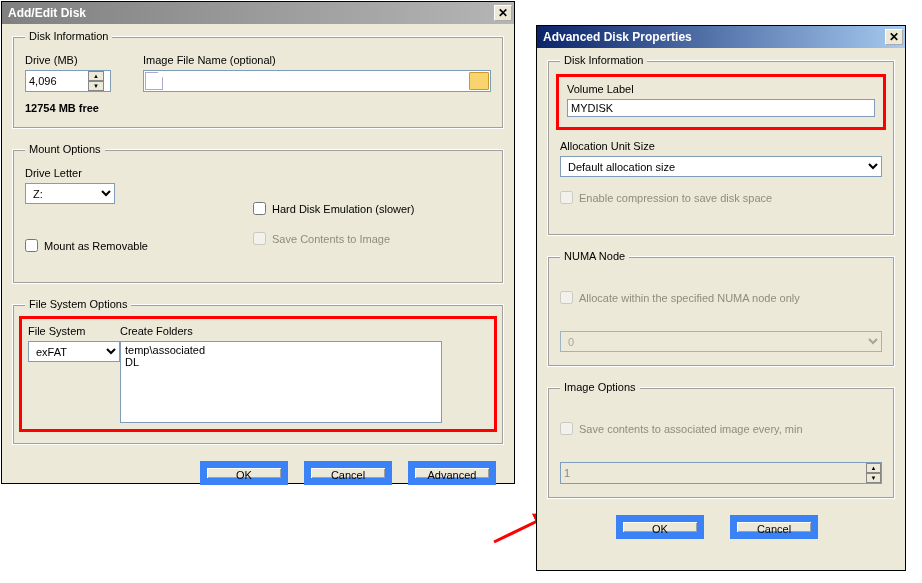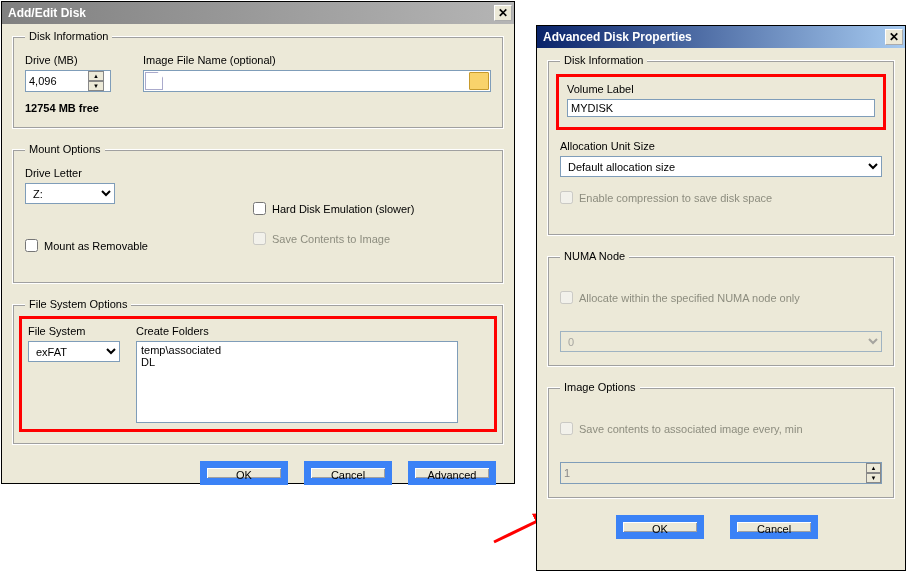--- a/index.html
+++ b/index.html
@@ -110,21 +110,21 @@
     width:20px;height:18px;margin-left:auto;
     background:#f9d36b;border:1px solid #c89b2c;border-radius:1px;
     cursor:pointer;
   }
   select { height:21px; }
   .driveletter { width: 90px; }
   .checkbox { display:flex; align-items:center; gap:6px; margin:17px 0;}
   .checkbox input { width:13px; height:13px; margin:0;}
   .checkbox.disabled { color:#8d8d7f; }
   .checkbox.disabled input { background:#ece9d8; }
-  .fs-row { display:flex; gap:16px; }
+  .fs-row { display:flex; gap:0; }
   .fs-select { width:92px;}
   .folders-ta {
     width:322px; height:82px; border:1px solid #7f9db9; background:#fff;
     font-family:inherit; font-size:11px; padding:2px 4px; white-space:pre;
     overflow:hidden;
   }
   .red-box {
     border:3px solid #ff0000;
     padding:6px;
     margin:-6px;

